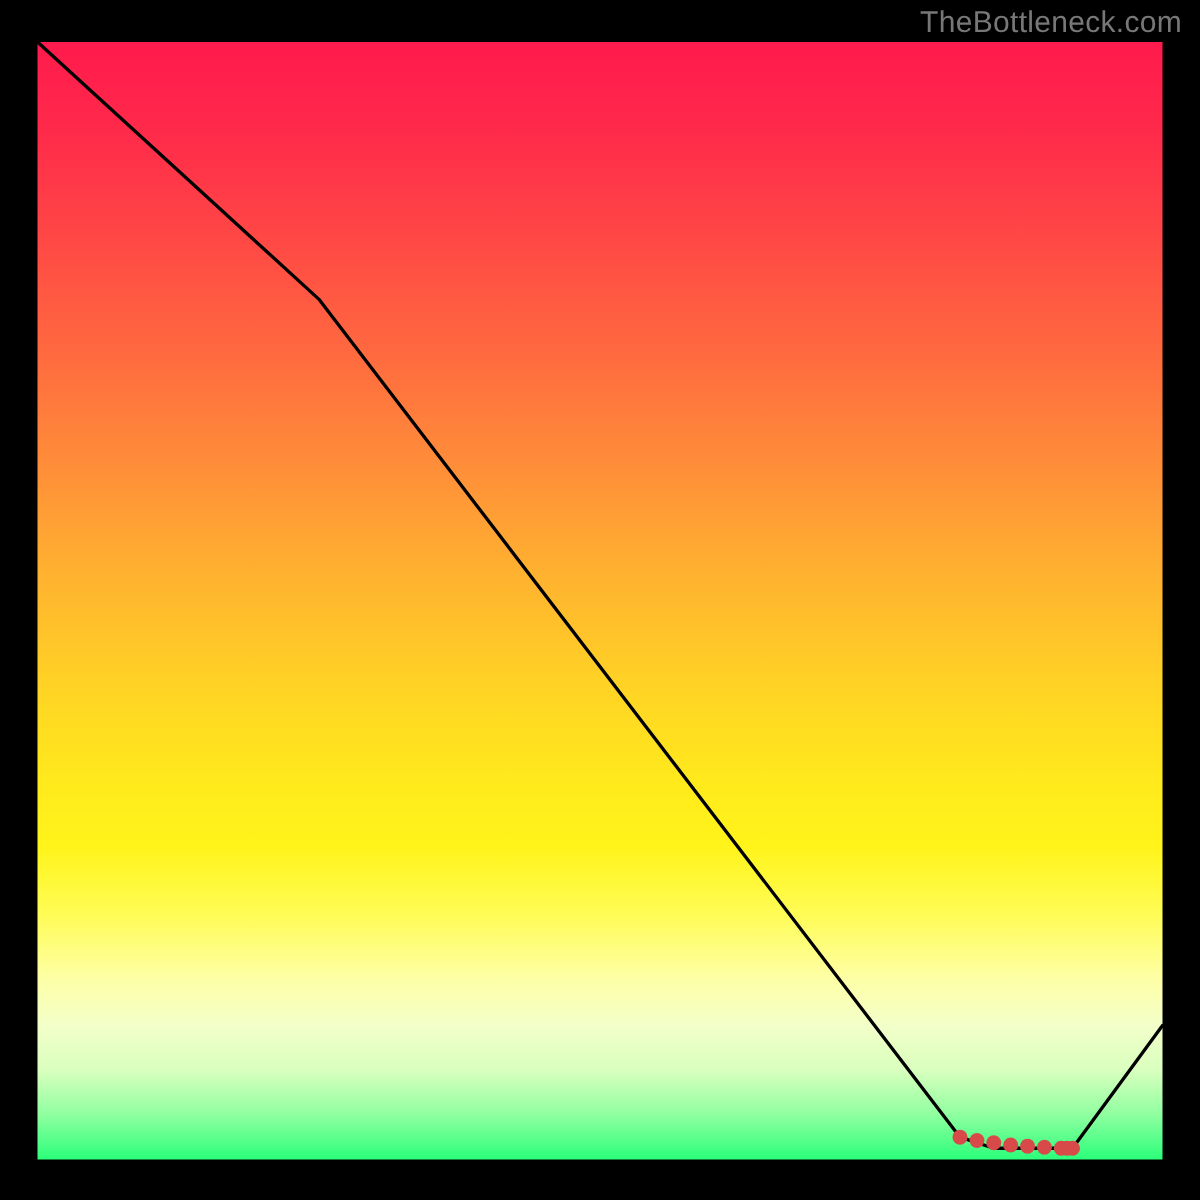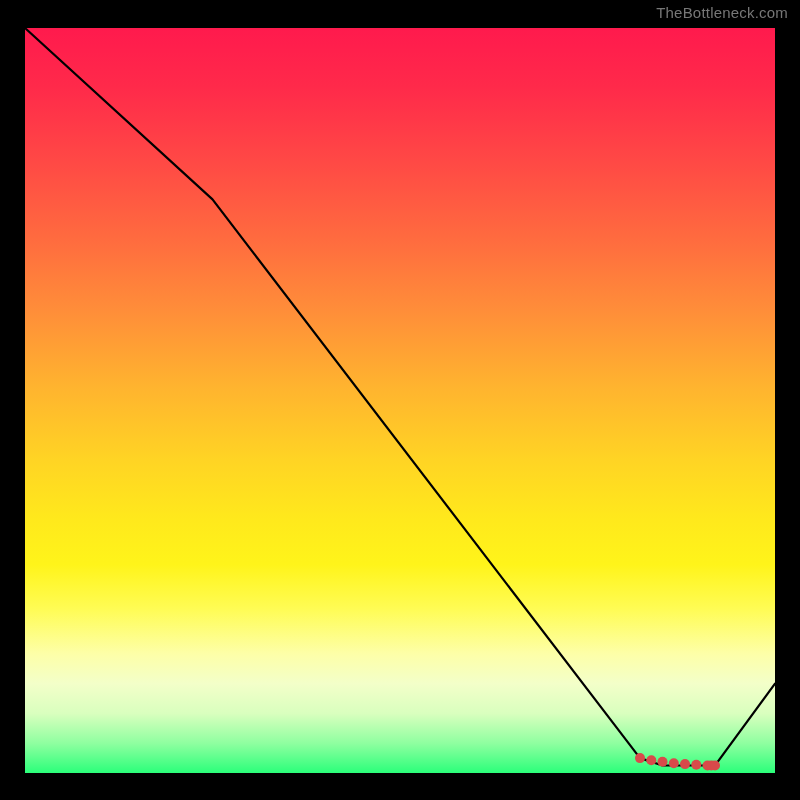--- a/index.html
+++ b/index.html
@@ -14,21 +14,21 @@
   .frame {
     position: absolute;
     left: 0; top: 0;
     width: 800px; height: 800px;
     background: #000;
   }
   .watermark {
     position: absolute;
     top: 4px;
     right: 12px;
-    font-size: 15px;
+    font-size: 20px;
     color: #777;
     font-weight: 500;
     letter-spacing: 0.2px;
   }
   .plot {
     position: absolute;
     left: 25px;
     top: 28px;
     width: 750px;
     height: 745px;

